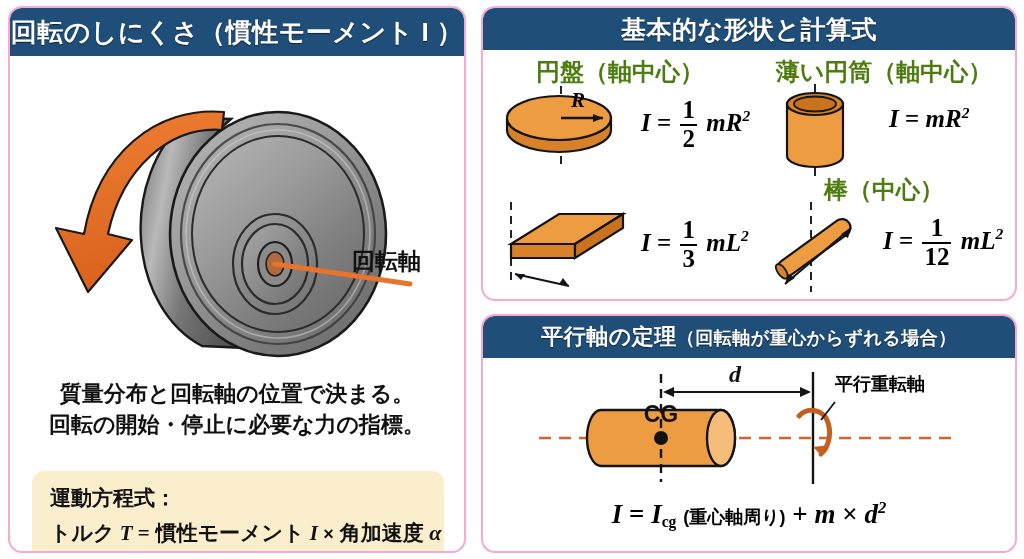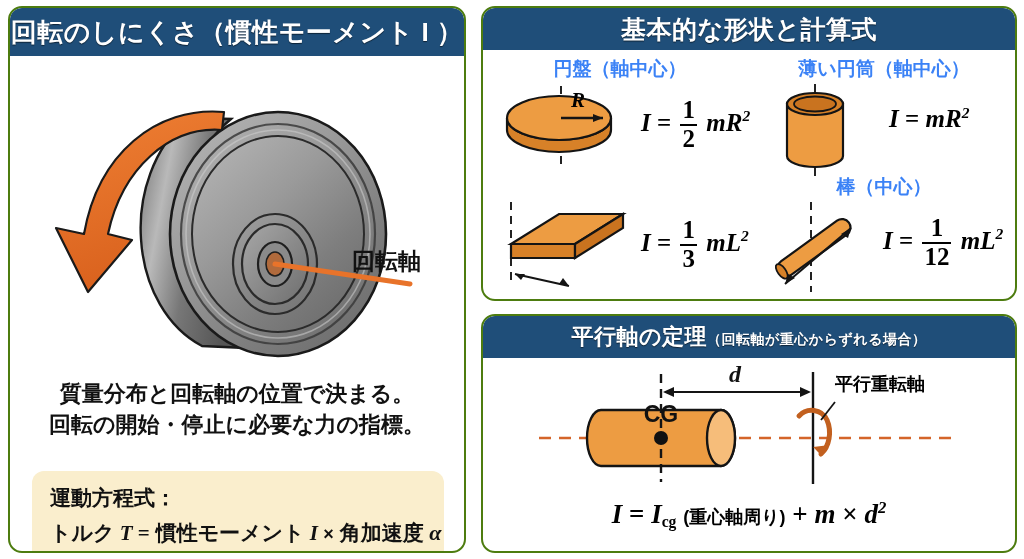--- a/index.html
+++ b/index.html
@@ -8,21 +8,21 @@
     background: #ffffff;
     font-family: "Liberation Sans", "DejaVu Sans", sans-serif;
     overflow: hidden;
   }
   .page { position: relative; width: 1024px; height: 559px; background:#fff; }
 
   
   .panel {
     position: absolute;
     background: #ffffff;
-    border: 2px solid #4d7c0f;
+    border: 2px solid #f9a8d4;
     border-radius: 14px;
     overflow: hidden;
   }
   .panel-head {
     background: #1f4e79;
     color: #ffffff;
     font-weight: bold;
     text-align: center;
     letter-spacing: .5px;
     text-shadow: 0 1px 1px rgba(0,0,0,.55);
@@ -34,21 +34,21 @@
   #panel-left   { left: 8px;   top: 6px;  width: 458px; height: 547px; }
   #panel-left .panel-head   { height: 48px; line-height: 48px; font-size: 26px; }
   #panel-left .panel-body   { height: 495px; }
 
   #panel-shapes { left: 481px; top: 6px;  width: 536px; height: 295px; }
   #panel-shapes .panel-head { height: 42px; line-height: 42px; font-size: 25px; }
   #panel-shapes .panel-body { height: 249px; }
 
   #panel-paxis  { left: 481px; top: 314px; width: 536px; height: 239px; }
   #panel-paxis .panel-head  { height: 42px; line-height: 42px; font-size: 22px; }
-  #panel-paxis .panel-head .sub { font-size: 14px; }
+  #panel-paxis .panel-head .sub { font-size: 18px; }
   #panel-paxis .panel-body  { height: 193px; }
 
   
   .math { font-family: "Liberation Serif", "DejaVu Serif", serif; font-weight: bold; }
   .mi   { font-style: italic; }
   .frac { display:inline-flex; flex-direction:column; align-items:center;
           vertical-align:middle; line-height:1; margin:0 3px; position:relative; top:-1px; }
   .frac .num { padding:0 2px; }
   .frac .den { padding:0 2px; border-top:2px solid #000; margin-top:2px; }
   sup.exp { font-size:.62em; vertical-align: super; font-style: italic; }
@@ -71,21 +71,21 @@
     background:#faeecd; border-radius:12px;
     padding:13px 18px 0 18px;
   }
   .eq-box .l1 { font-size:21px; font-weight:bold; color:#111; margin-bottom:7px; }
   .eq-box .l2 { font-size:21px; font-weight:bold; color:#111; white-space:nowrap; }
 
   
   .shape-cell { position:absolute; }
   .shape-title {
     position:absolute; width:100%; text-align:center; top:0;
-    font-size:19px; font-weight:bold; color:#3b82f6; white-space:nowrap;
+    font-size:24px; font-weight:bold; color:#4d7c0f; white-space:nowrap;
   }
   .shape-art { position:absolute; top:26px; left:0; }
   .shape-eq  { position:absolute; font-size:25px; white-space:nowrap; }
 
   #cell-disk     { left:6px;   top:6px;  width:262px; height:120px; }
   #cell-cyl      { left:272px; top:6px;  width:258px; height:120px; }
   #cell-plate    { left:6px;   top:124px; width:262px; height:122px; }
   #cell-rod      { left:272px; top:124px; width:258px; height:122px; }
 
   

